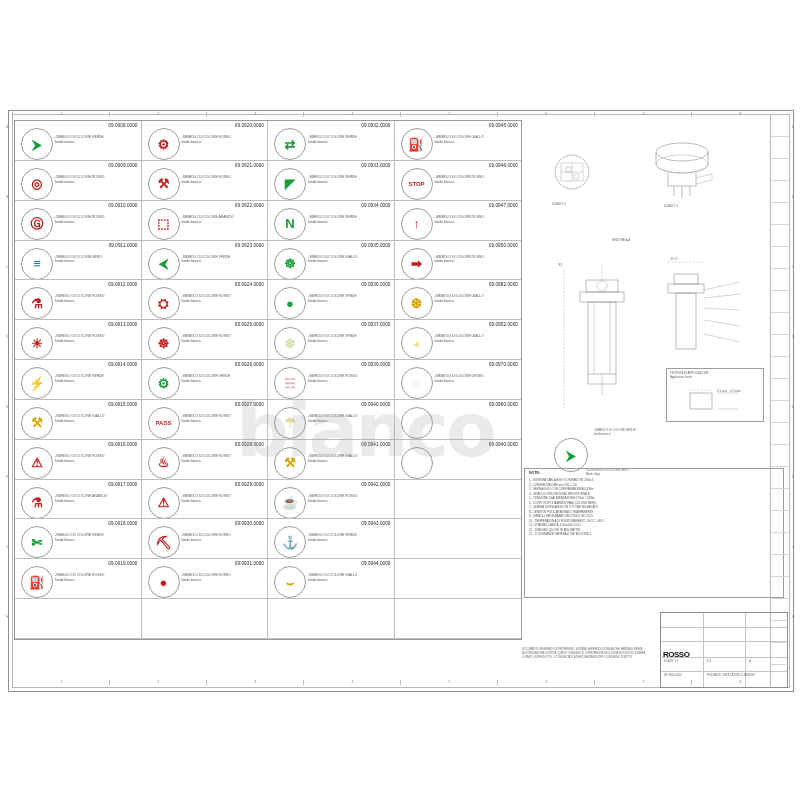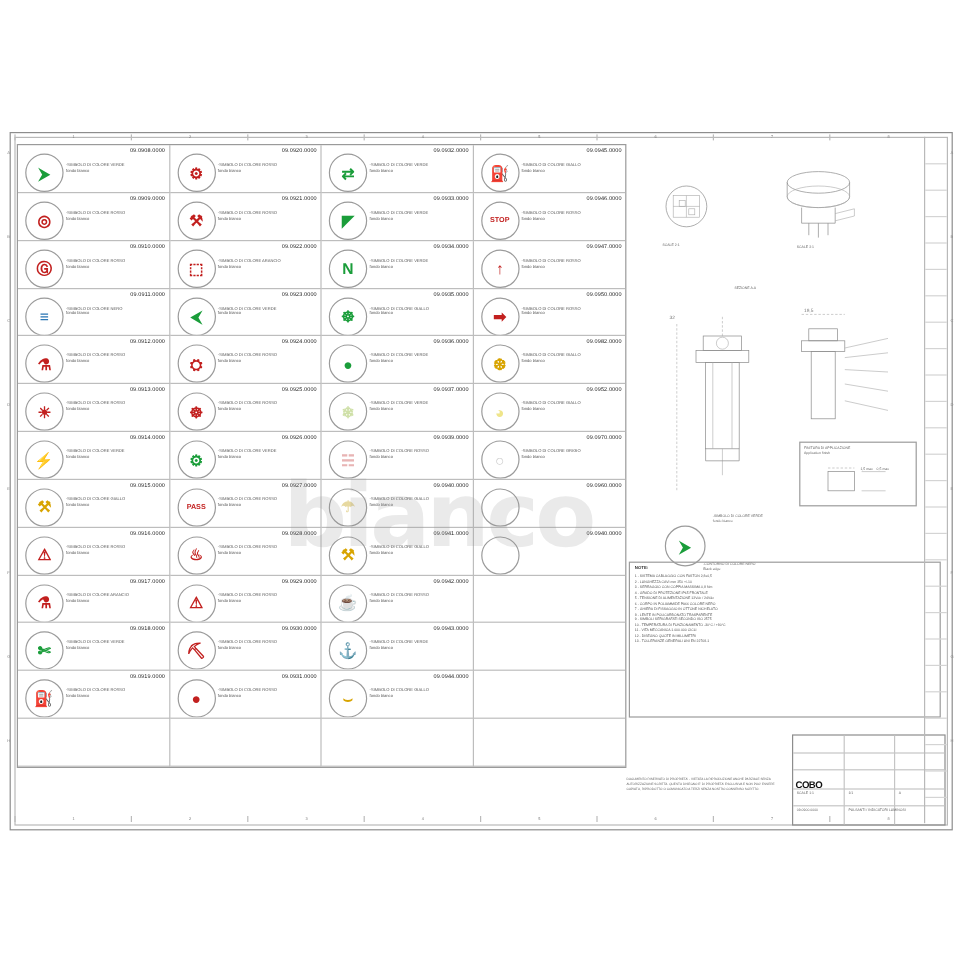--- a/index.html
+++ b/index.html
@@ -607,21 +607,21 @@
     <div class="tb-row" style="top:44px;"></div>
     <div class="tb-row" style="top:58px;"></div>
     <div class="tb-col" style="left:42px;"></div>
     <div class="tb-col" style="left:84px;"></div>
     <div class="txs" style="left:3px;top:46px;">SCALE 1:1</div>
     <div class="txs" style="left:46px;top:46px;">1/1</div>
     <div class="txs" style="left:88px;top:46px;">A</div>
     <div class="txs" style="left:3px;top:60px;">09.0900.0000</div>
     <div class="txs" style="left:46px;top:60px;">PULSANTI / INDICATORI LUMINOSI</div>
   </div>
-  <div class="logo">COBO</div>
+  <div class="logo">ROSSO</div>
 
   <div class="rev-strip" id="rev-strip">
       <div style="top: 22px;"></div>
       <div style="top: 44px;"></div>
       <div style="top: 66px;"></div>
       <div style="top: 88px;"></div>
       <div style="top: 110px;"></div>
       <div style="top: 132px;"></div>
       <div style="top: 154px;"></div>
       <div style="top: 176px;"></div>

